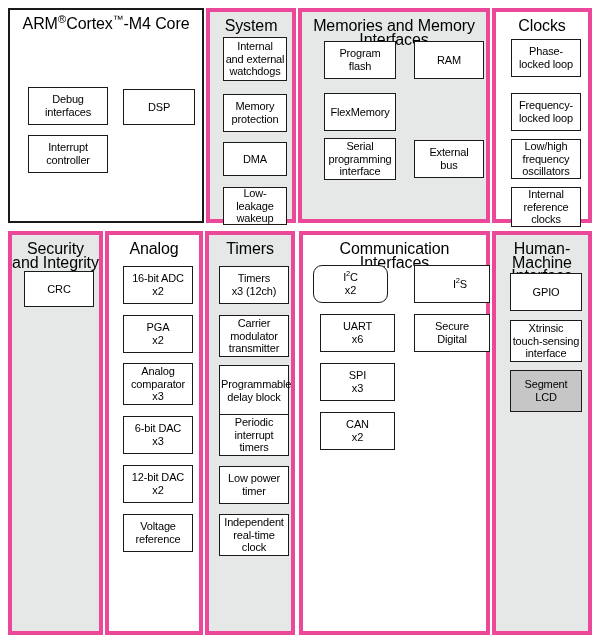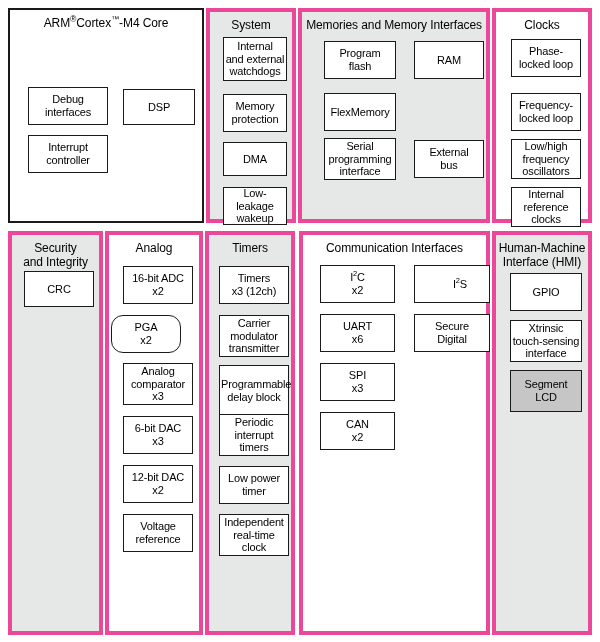--- a/index.html
+++ b/index.html
@@ -30,21 +30,21 @@
     background: #e6e8e8;
   }
   .panel.thick {
     border: 2px solid #1a1a1a;
   }
   .panel-title {
     position: absolute;
     left: 0;
     right: 0;
     text-align: center;
-    font-size: 12px;
+    font-size: 16px;
     line-height: 13.5px;
     letter-spacing: -0.1px;
     color: #000;
   }
   .panel-title.t1 { top: 7px; }
   .panel-title.t2 { top: 7px; }
   .block {
     position: absolute;
     box-sizing: border-box;
     border: 1.5px solid #1a1a1a;
@@ -159,21 +159,21 @@
     </div>
   </div>
 
   <div class="panel" style="left:105px; top:231px; width:98px; height:404px;">
     <div class="panel-title t2">
       <span>Analog</span>
     </div>
     <div class="block" style="left:14px; top:31px; width:70px; height:38px;">
       <span>16-bit ADC<br>x2</span>
     </div>
-    <div class="block" style="left:2px; top:80px; width:70px; height:38px;border-radius:12px;">
+    <div class="block" style="left:14px; top:80px; width:70px; height:38px;">
       <span>PGA<br>x2</span>
     </div>
     <div class="block" style="left:14px; top:128px; width:70px; height:42px;">
       <span>Analog<br>comparator<br>x3</span>
     </div>
     <div class="block" style="left:14px; top:181px; width:70px; height:38px;">
       <span>6-bit DAC<br>x3</span>
     </div>
     <div class="block" style="left:14px; top:230px; width:70px; height:38px;">
       <span>12-bit DAC<br>x2</span>
@@ -204,21 +204,21 @@
     </div>
     <div class="block" style="left:10px; top:279px; width:70px; height:42px;">
       <span>Independent<br>real-time<br>clock</span>
     </div>
   </div>
 
   <div class="panel" style="left:299px; top:231px; width:191px; height:404px;">
     <div class="panel-title t2">
       <span>Communication Interfaces</span>
     </div>
-    <div class="block" style="left:17px; top:30px; width:75px; height:38px;">
+    <div class="block" style="left:10px; top:30px; width:75px; height:38px;border-radius:9px;">
       <span>I<sup>2</sup>C<br>x2</span>
     </div>
     <div class="block" style="left:111px; top:30px; width:76px; height:38px;padding-left:17px;">
       <span>I<sup>2</sup>S</span>
     </div>
     <div class="block" style="left:17px; top:79px; width:75px; height:38px;">
       <span>UART<br>x6</span>
     </div>
     <div class="block" style="left:111px; top:79px; width:76px; height:38px;">
       <span>Secure<br>Digital</span>

